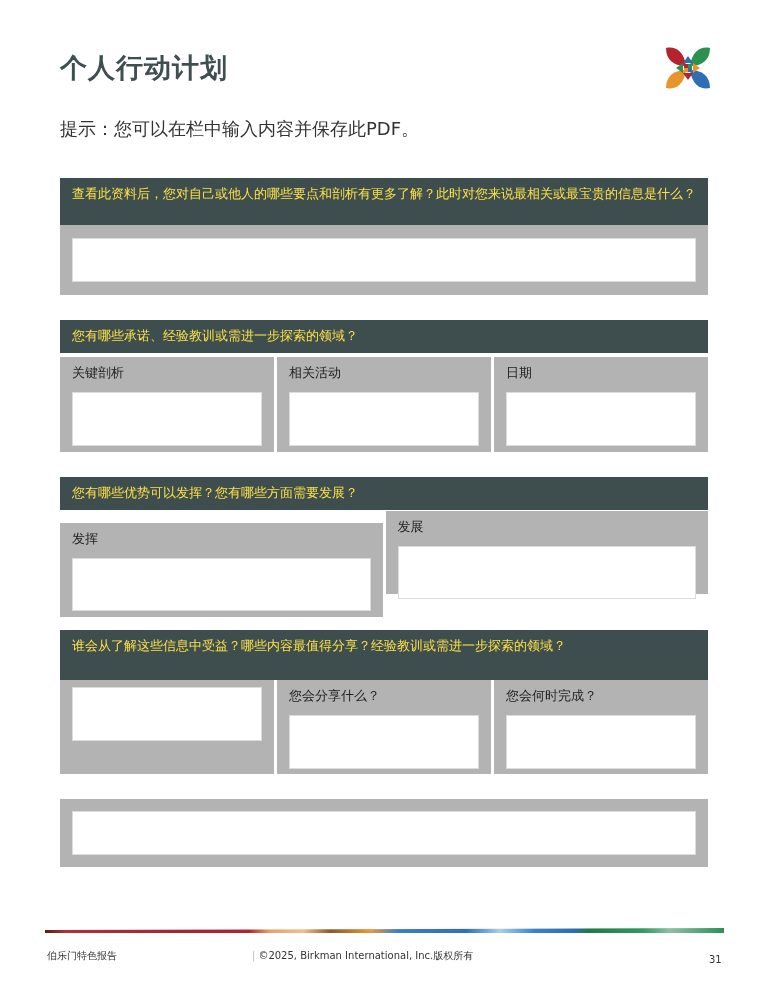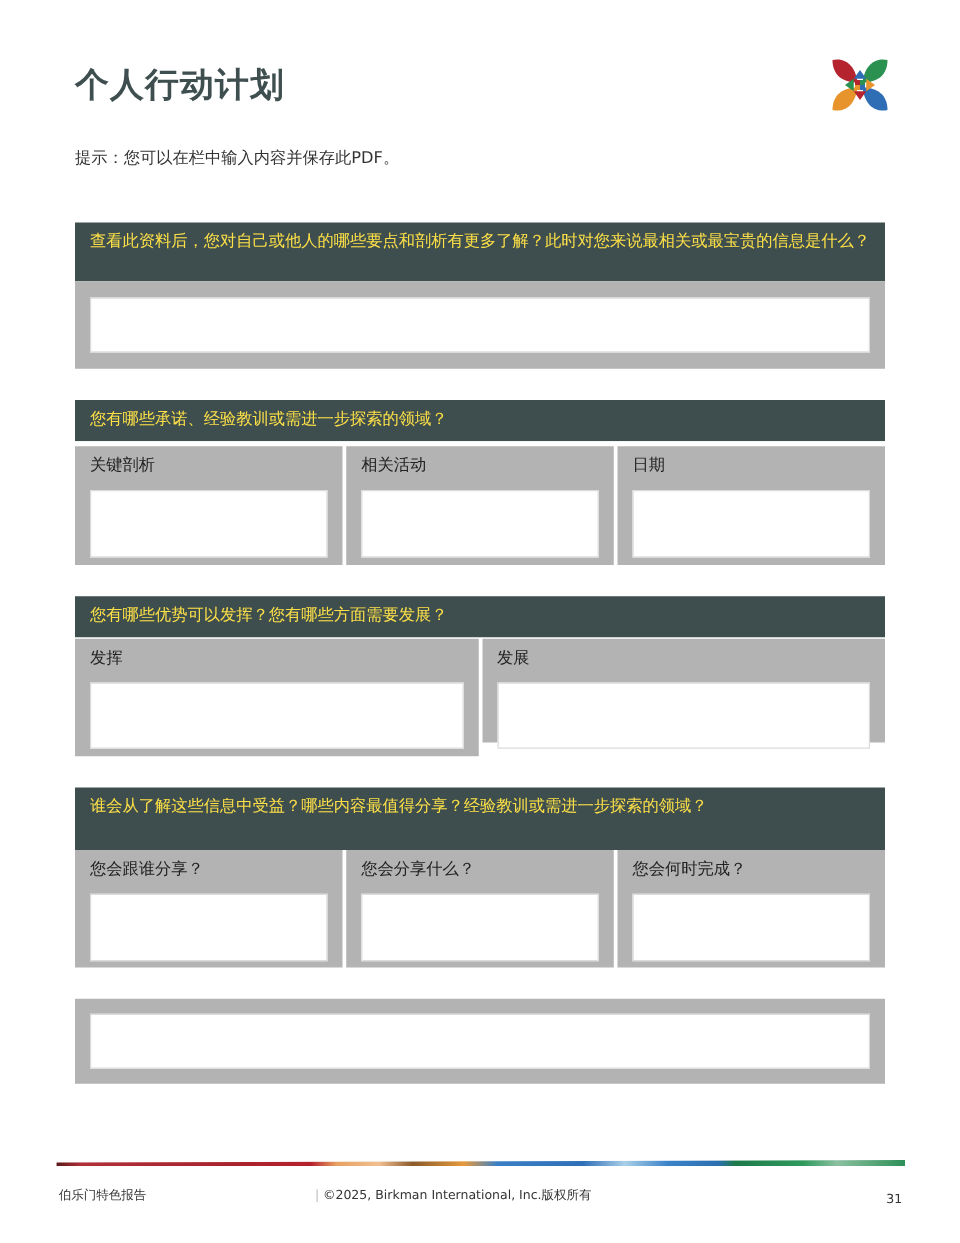--- a/index.html
+++ b/index.html
@@ -1,20 +1,20 @@
 <!DOCTYPE html>
 <html><head>
 <meta charset="utf-8">
 <style>
   * { box-sizing: border-box; margin: 0; padding: 0; }
   html, body { width: 768px; height: 994px; background: #ffffff; overflow: hidden; }
   body { position: relative; font-family: "DejaVu Sans", "Liberation Sans", sans-serif; color: #333; }
 
   .title { position: absolute; left: 60px; top: 50px; font-size: 27px; font-weight: bold; color: #3f4f4f; letter-spacing: 1px; }
-  .hint { position: absolute; left: 60px; top: 117px; font-size: 13px; color: #333; }
+  .hint { position: absolute; left: 60px; top: 117px; font-size: 18px; color: #333; }
 
   .logo { position: absolute; left: 664px; top: 44px; width: 48px; height: 48px; }
 
   .section { position: absolute; left: 60px; width: 648px; }
   .sec-header { background: #3e4e4e; color: #fde047; font-size: 13px; line-height: 18px; padding: 7px 12px; }
   .sec-body { background: #b3b3b3; }
   .sec-body.single { padding: 13px 12px 13px 12px; }
   .field { background: #ffffff; border: 1px solid #dcdcdc; width: 100%; }
   .cols { display: flex; gap: 3px; background: #ffffff; }
   .col { background: #b3b3b3; flex: 1; padding: 7px 12px 12px 12px; }
@@ -75,36 +75,35 @@
     <div class="col" style="height:95px;">
       <div class="col-label">日期</div>
       <div class="field" style="height:54px;"></div>
     </div>
   </div>
 </div>
 
 <div class="section" style="top:477px;">
   <div class="sec-header" style="height:33px;">您有哪些优势可以发挥？您有哪些方面需要发展？</div>
   <div class="cols" style="padding-top:1px;">
-    <div class="col" style="height:94px;">
+    <div class="col" style="height:94px;margin-top:12px;">
       <div class="col-label">发挥</div>
       <div class="field" style="height:53px;"></div>
     </div>
     <div class="col" style="height:83px;">
       <div class="col-label">发展</div>
       <div class="field" style="height:53px;"></div>
     </div>
   </div>
 </div>
 
 <div class="section" style="top:630px;">
   <div class="sec-header" style="height:50px;">谁会从了解这些信息中受益？哪些内容最值得分享？经验教训或需进一步探索的领域？</div>
   <div class="cols">
     <div class="col" style="height:94px;">
-      <div class="col-label">您会跟谁分享？</div>
       <div class="field" style="height:54px;"></div>
     </div>
     <div class="col" style="height:94px;">
       <div class="col-label">您会分享什么？</div>
       <div class="field" style="height:54px;"></div>
     </div>
     <div class="col" style="height:94px;">
       <div class="col-label">您会何时完成？</div>
       <div class="field" style="height:54px;"></div>
     </div>

